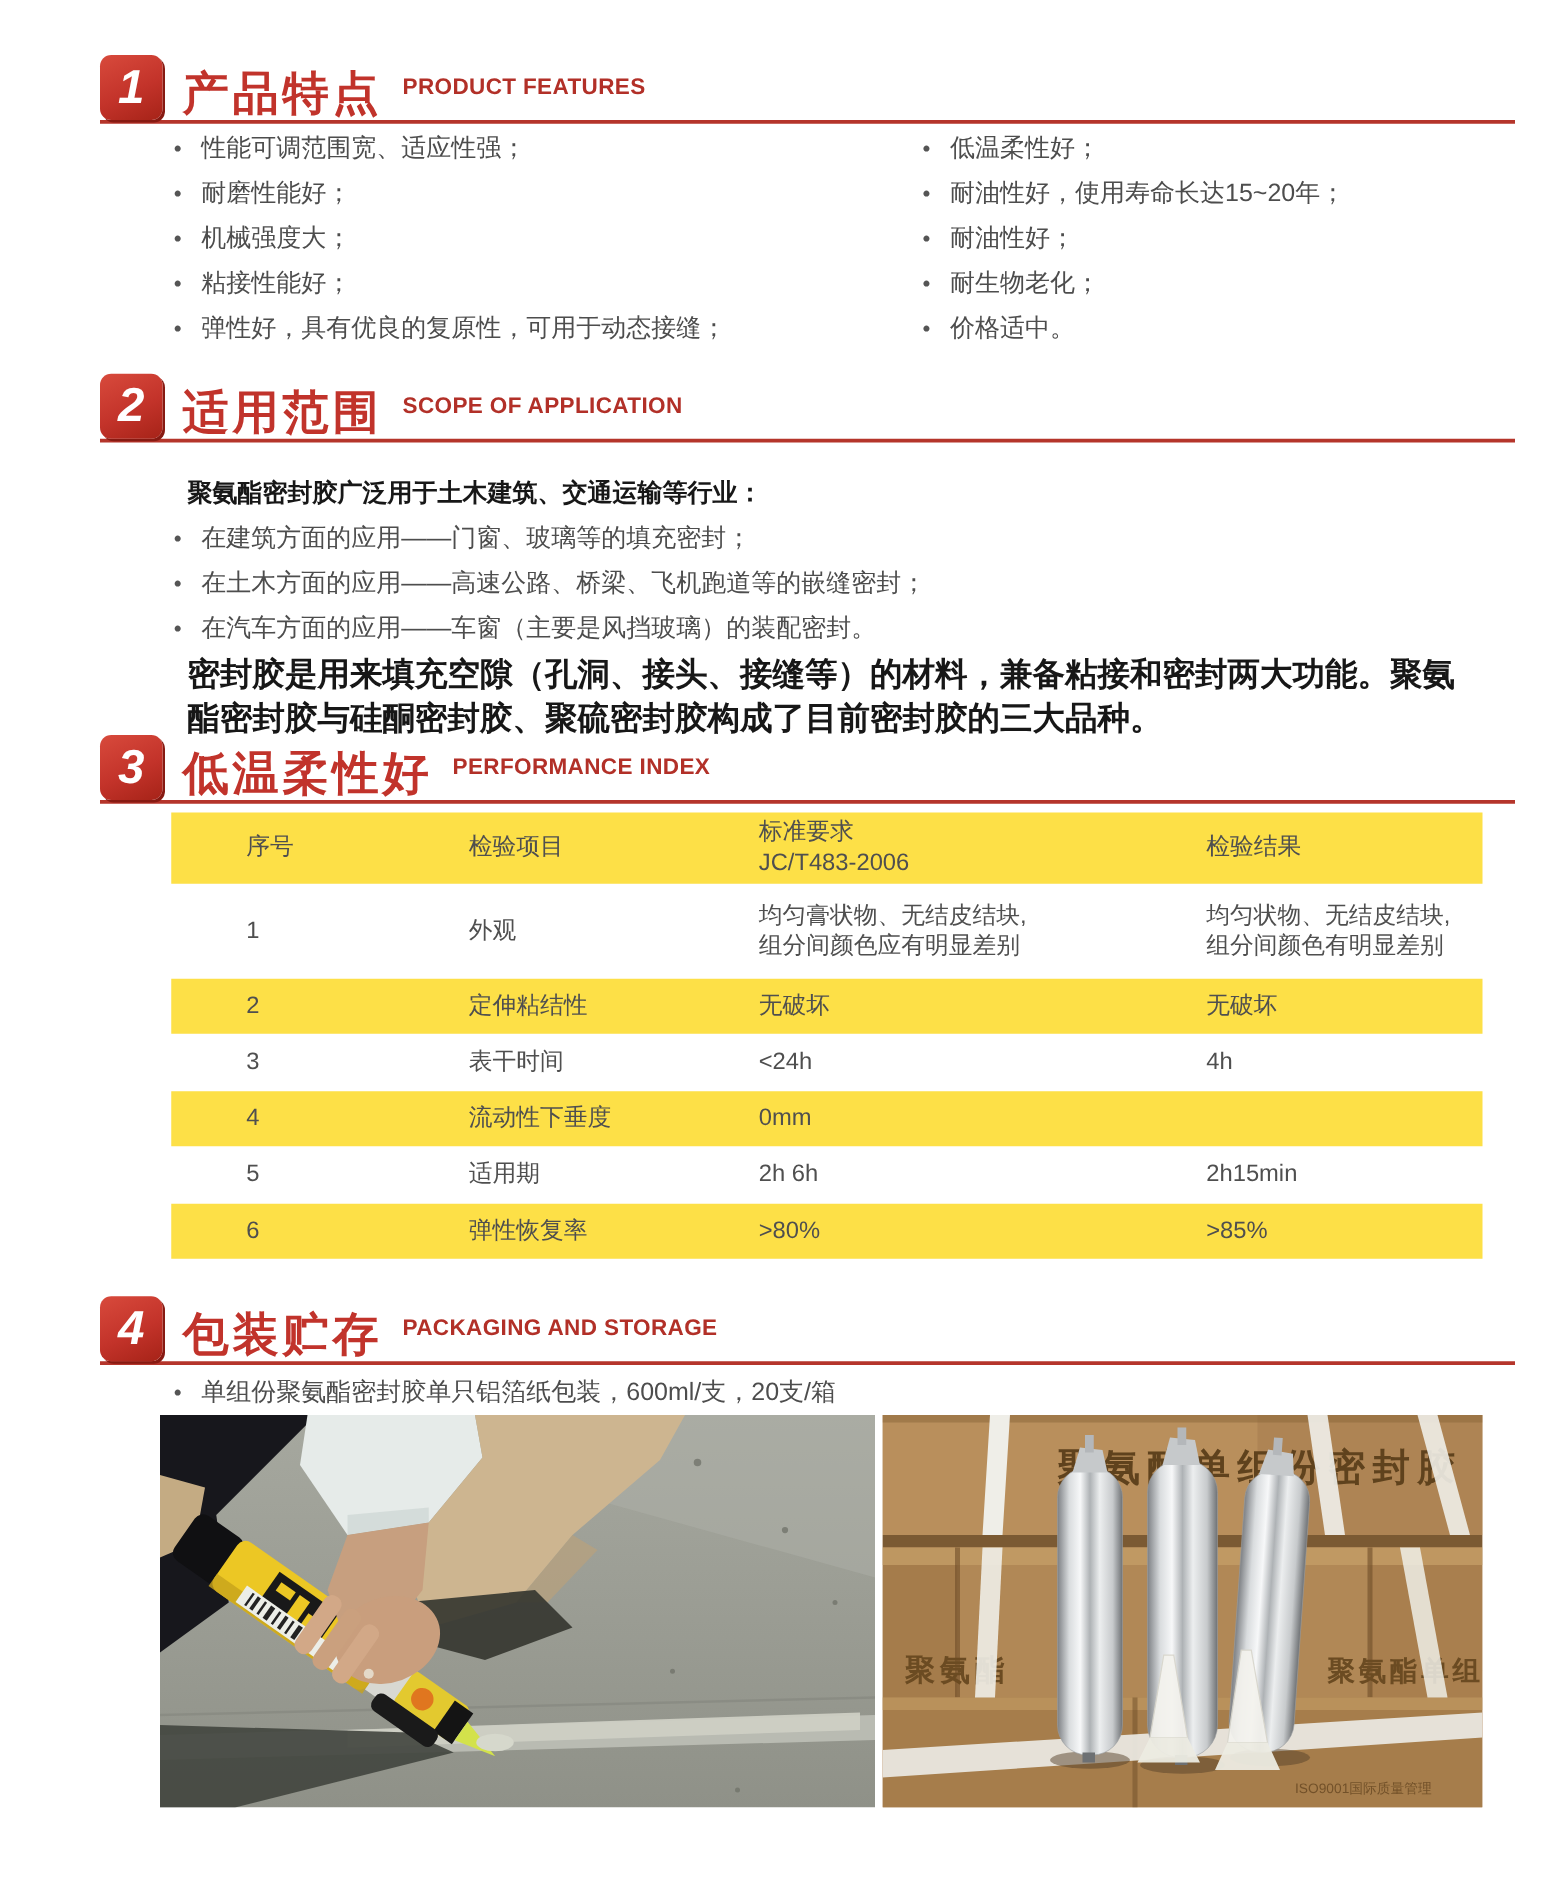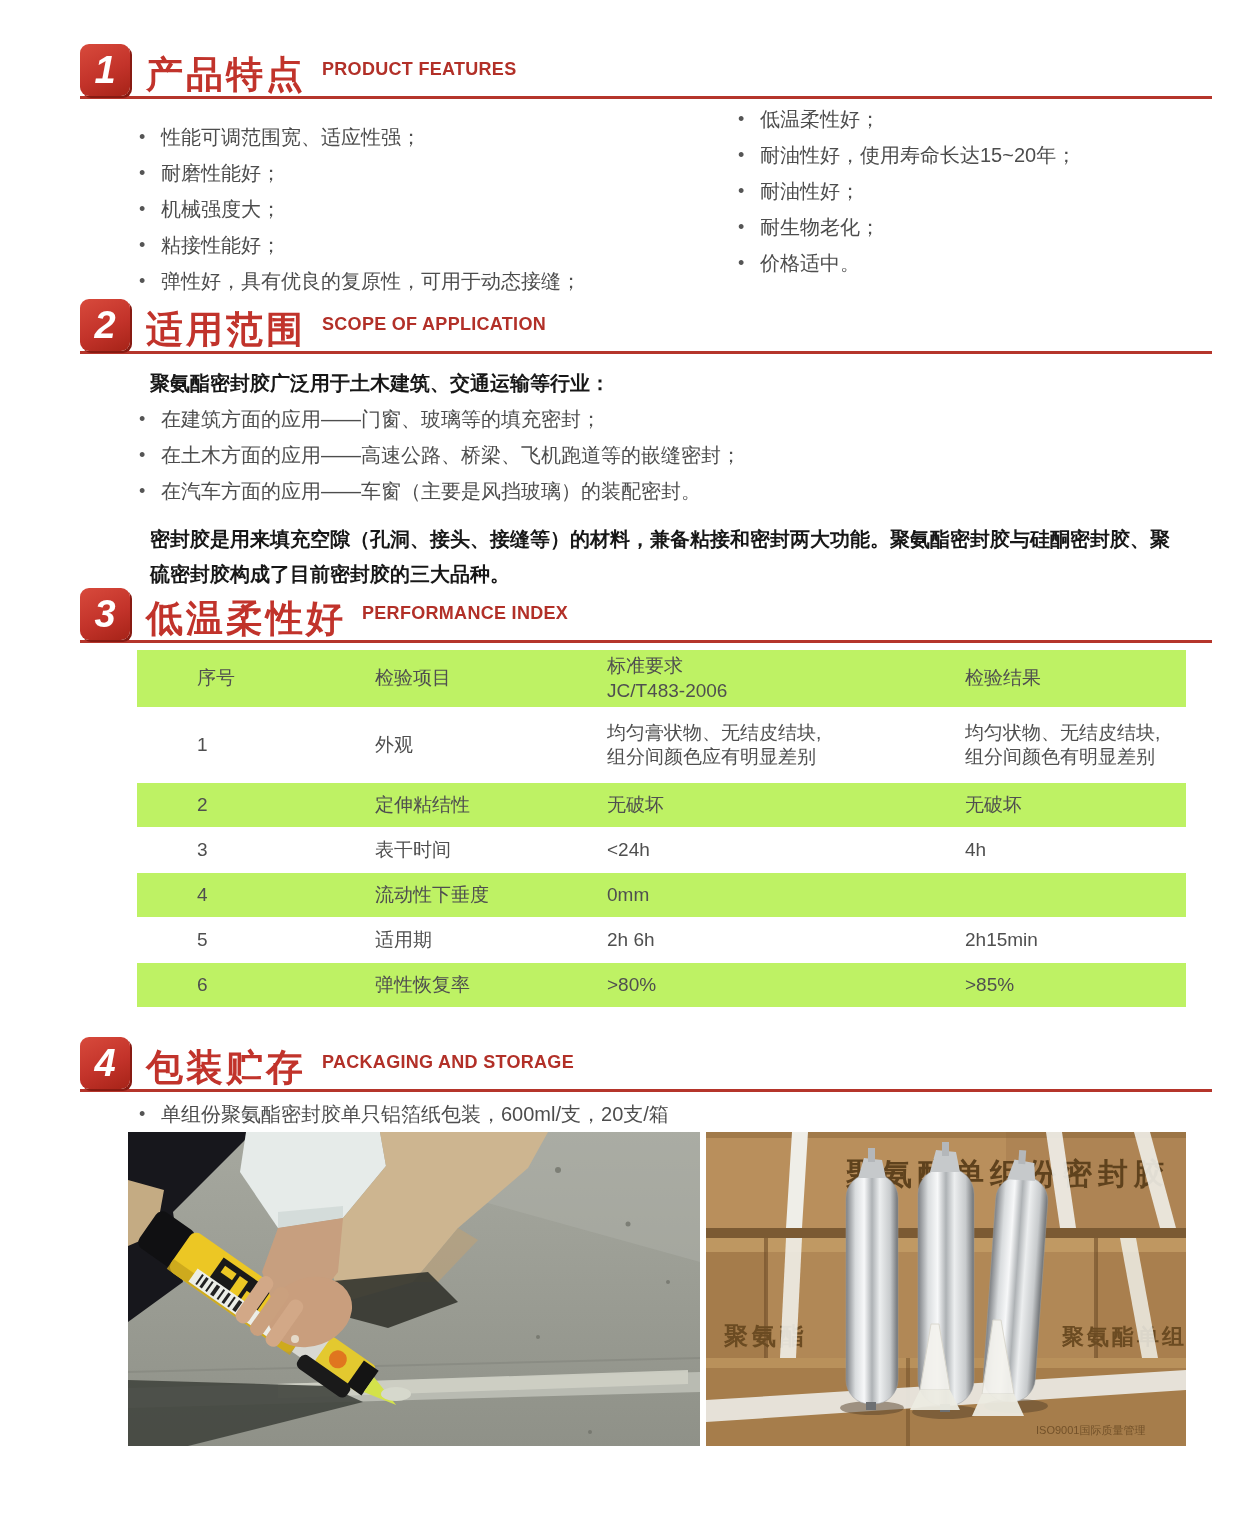--- a/index.html
+++ b/index.html
@@ -28,31 +28,31 @@
   ul.blist li {
     position:relative; padding-left:24px; font-size:20px; color:#4d4d4d;
     line-height:36px; white-space:nowrap;
   }
   ul.blist li::before {
     content:"•"; position:absolute; left:2px; top:0; color:#555; font-size:18px;
   }
 
   
   .scope { position:absolute; left:137px; top:366px; width:1052px; }
-  .scope .intro { font-size:20px; font-weight:bold; color:#171717; line-height:35px; margin-left:13px; }
+  .scope .intro { font-size:20px; font-weight:bold; color:#171717; line-height:35px; margin-left:13px;margin-top:12px; }
   .scope ul.blist { position:static; }
   .scope .summary {
-    font-size:20px; font-weight:bold; color:#171717; line-height:35px;
-    margin-left:13px; margin-top:14px; width:1036px;font-family:Liberation Mono, monospace;
+    font-size:26px; font-weight:bold; color:#171717; line-height:35px;
+    margin-left:13px; margin-top:1px; width:1036px;
   }
 
   
   .ptable { position:absolute; left:137px; top:650px; width:1049px; font-size:19px; color:#4f4f4f; }
   .trow { display:grid; grid-template-columns:178px 232px 358px 1fr; padding-left:60px; align-items:center; }
-  .trow.gray { background:#bef264; }
+  .trow.gray { background:#fde047; }
   .trow.thead { min-height:57px; }
   .trow.tall { min-height:76px; }
   .trow.slim { min-height:44px; }
   .cell { line-height:1.28; }
   .cell .l2 { display:block; }
 
   
   .pack-bullet { top:1096px; left:137px; }
 
   
@@ -64,21 +64,21 @@
 <body>
 
 <div class="page">
 
   <div class="sec-head" style="top:44px;">
     <div class="badge">1</div>
     <div class="t-zh">产品特点</div>
     <div class="t-en">PRODUCT FEATURES</div>
   </div>
 
-  <ul class="blist" style="left:137px; top:119px;">
+  <ul class="blist" style="left:137px; top:101px;">
     <li>性能可调范围宽、适应性强；</li>
     <li>耐磨性能好；</li>
     <li>机械强度大；</li>
     <li>粘接性能好；</li>
     <li>弹性好，具有优良的复原性，可用于动态接缝；</li>
   </ul>
   <ul class="blist" style="left:736px; top:101px;">
     <li>低温柔性好；</li>
     <li>耐油性好，使用寿命长达15~20年；</li>
     <li>耐油性好；</li>

